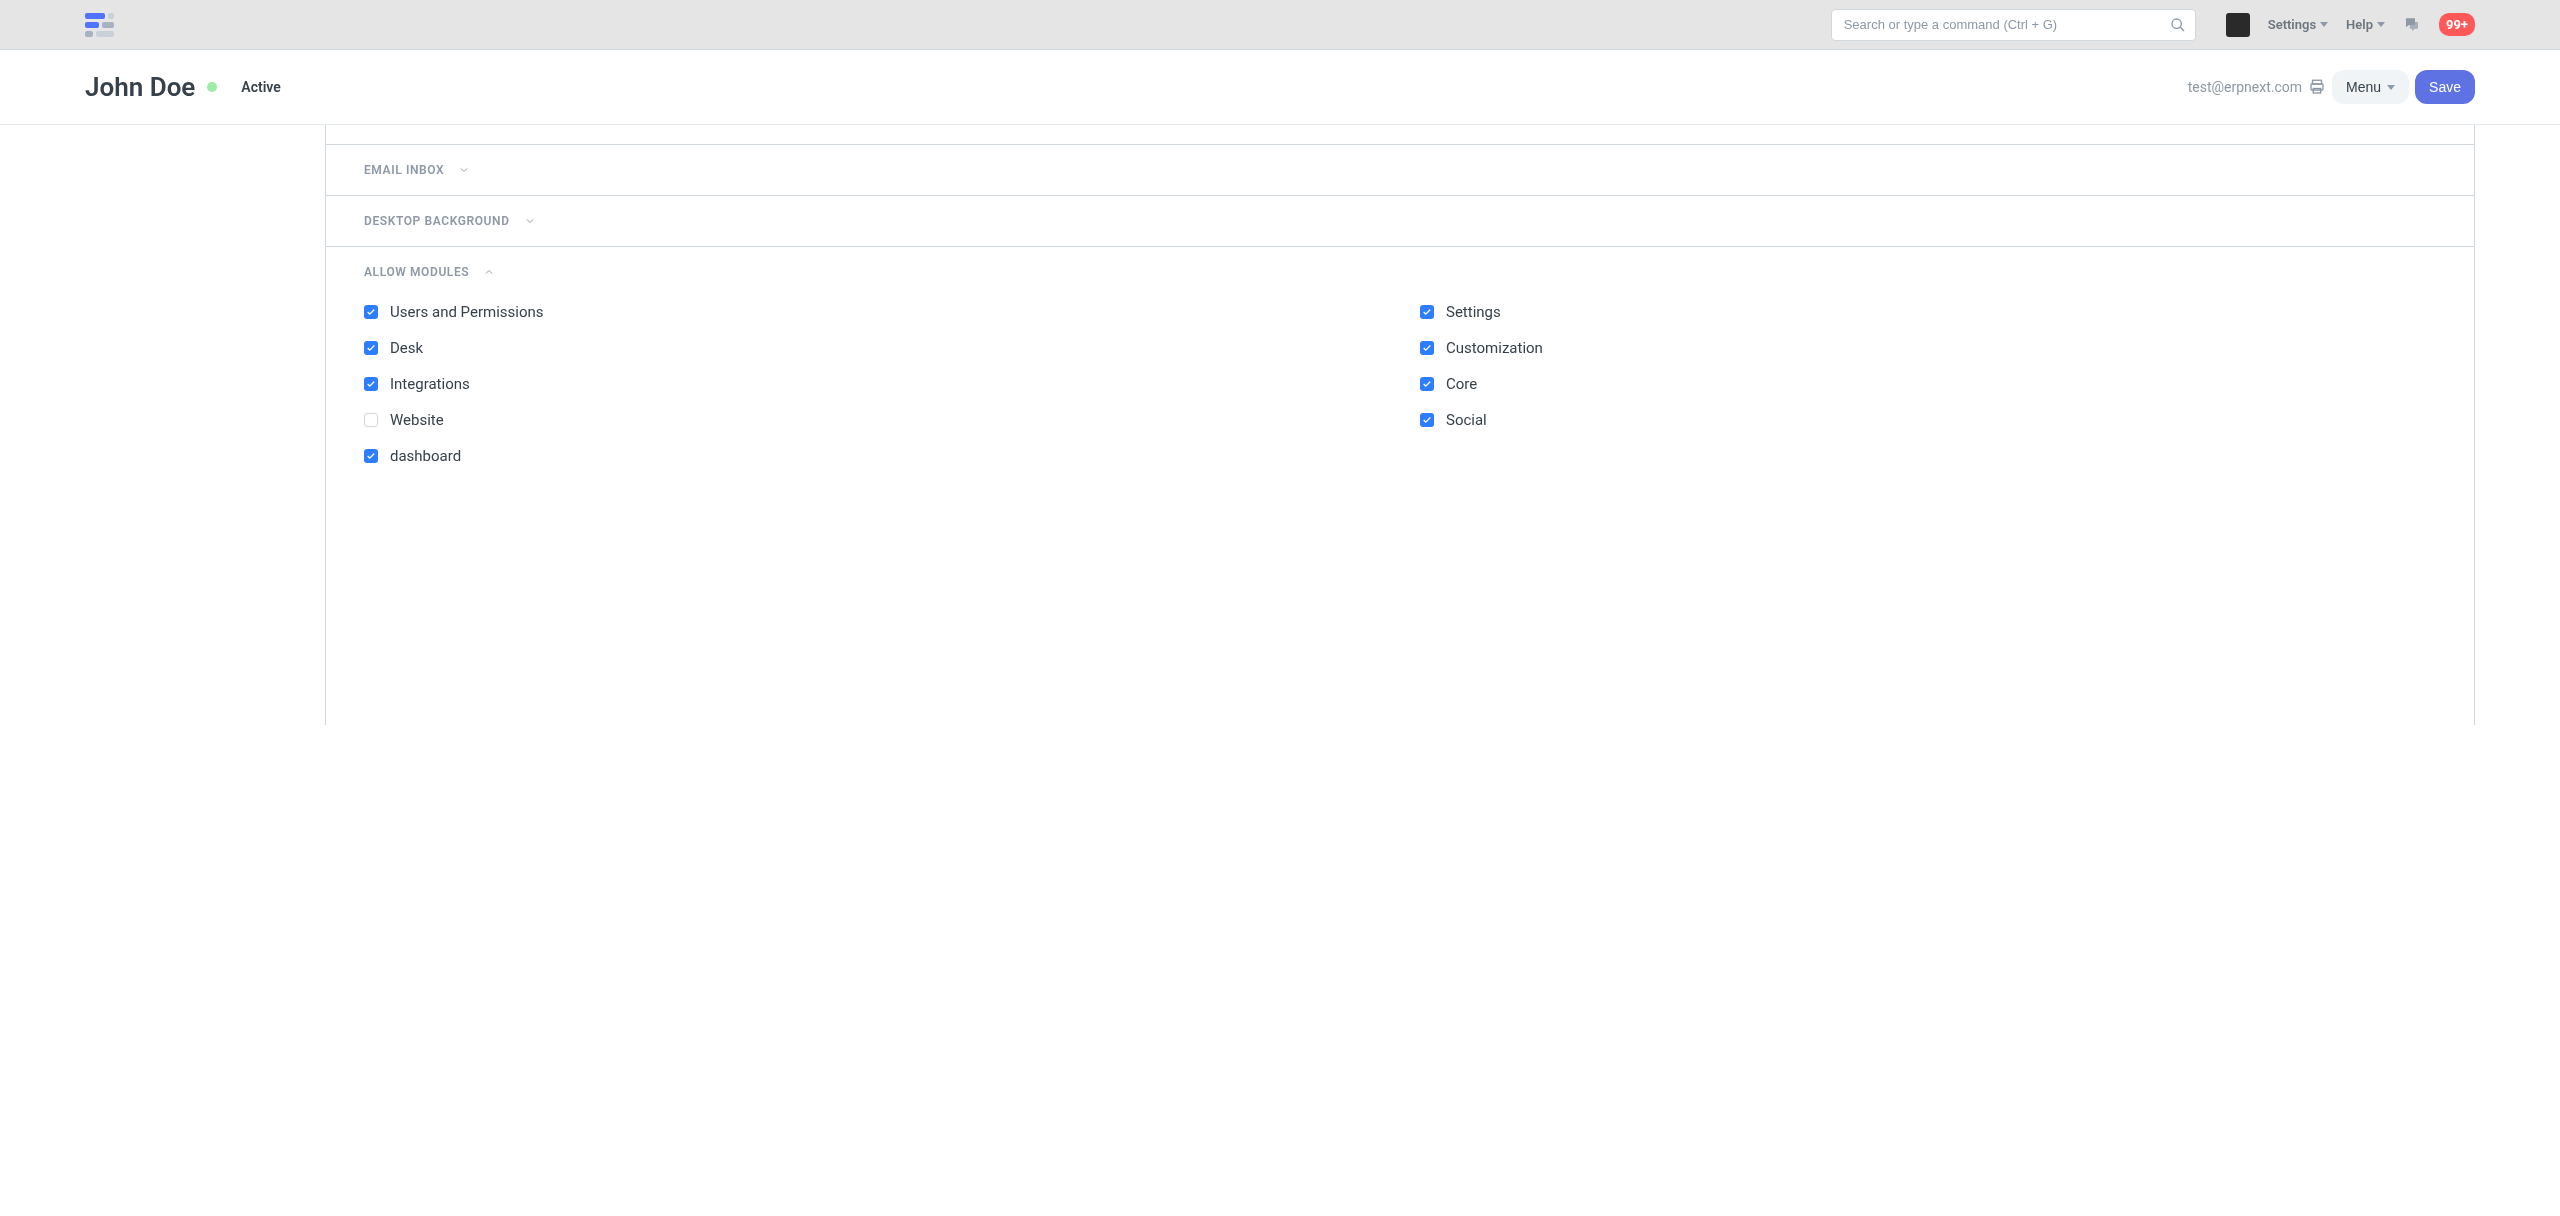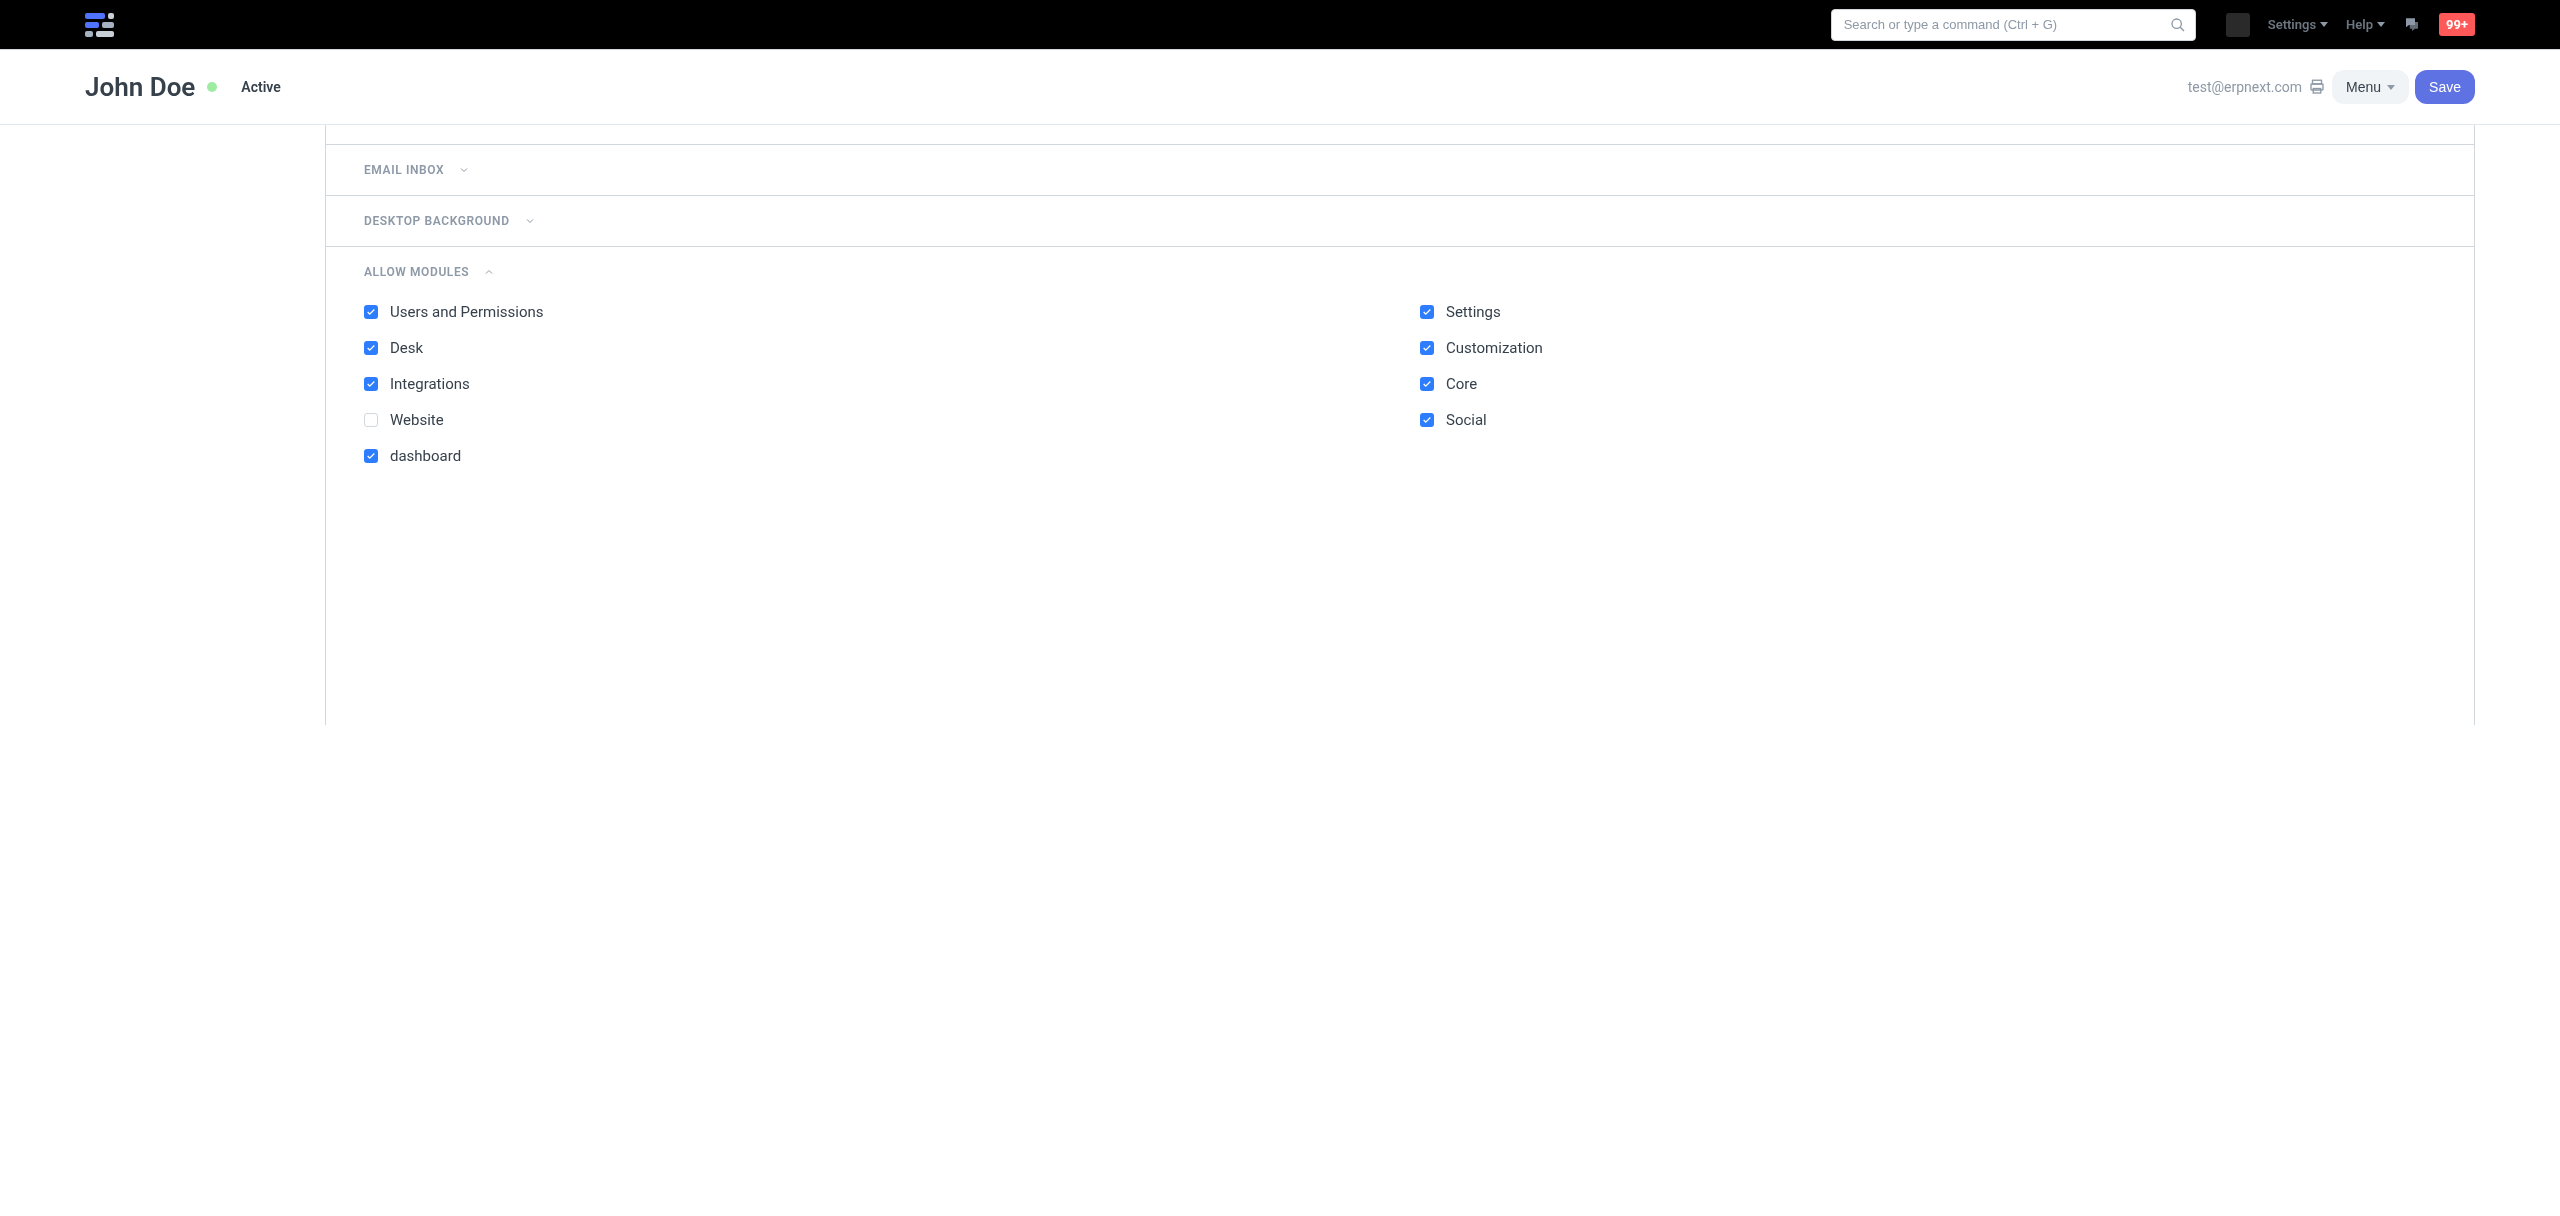--- a/index.html
+++ b/index.html
@@ -5,21 +5,21 @@
   * { box-sizing: border-box; margin: 0; padding: 0; }
   body {
     font-family: -apple-system, BlinkMacSystemFont, "Segoe UI", Roboto, "Helvetica Neue", Arial, sans-serif;
     background: #fff;
     color: #36414c;
     font-size: 14px;
   }
   
   .navbar {
     height: 50px;
-    background: #000000;
+    background: #e5e5e5;
     border-bottom: 1px solid #d1d8dd;
     display: flex;
     align-items: center;
     padding: 0 85px 0 85px;
   }
   .logo {
     display: flex;
     flex-direction: column;
     gap: 3px;
     margin-right: auto;
@@ -83,21 +83,21 @@
   .chat-icon {
     width: 18px; height: 18px;
     fill: #8d99a6;
   }
   .badge-notif {
     background: #ff5858;
     color: #fff;
     font-weight: 700;
     font-size: 13px;
     padding: 4px 7px;
-    border-radius: 3px;
+    border-radius: 10px;
   }
 
   
   .page-header {
     display: flex;
     align-items: center;
     padding: 20px 85px;
     border-bottom: 1px solid #e3e8ed;
   }
   .page-title {

